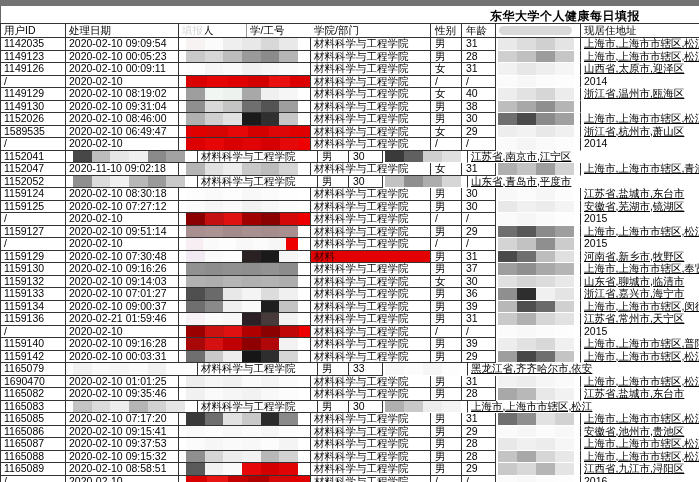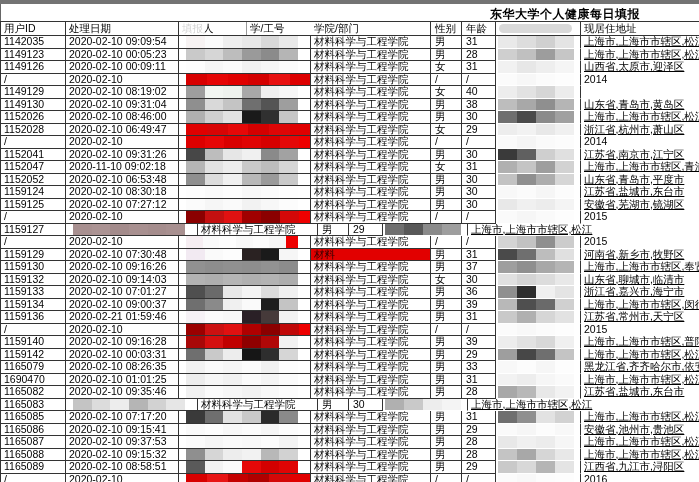--- a/index.html
+++ b/index.html
@@ -1,20 +1,20 @@
 <!DOCTYPE html>
 <html><head>
 <meta charset="utf-8">
 <style>
   * { margin:0; padding:0; box-sizing:border-box; }
   body { background:#fff; }
   .wrap{
     width:699px; height:482px; overflow:hidden; background:#fff; color:#000;
     font-family:"Liberation Sans","DejaVu Sans",sans-serif;
-    border-top:4px solid #737373;
+    border-top:6px solid #737373;
   }
   .titlebar{ height:17px; position:relative; border-left:1px solid #666; background:#fff; }
   .title{ position:absolute; left:489px; top:2px; font-size:12px; font-weight:700; letter-spacing:.5px; }
   .thead{ display:flex; height:15px; border-top:1px solid #333; border-bottom:1px solid #333; border-left:1px solid #333; }
   .thead .c{ border-bottom:none; line-height:13px; font-size:10.5px; }
   .row{ display:flex; height:12.5px; border-left:1px solid #333; }
   .c{ height:100%; font-size:10.5px; line-height:11.5px; white-space:nowrap; overflow:hidden; padding-left:3px; }
   .c1{ width:65px; }  .c2{ width:113px; }
   .c34{ width:132px; position:relative; padding-left:0; }
   .hc3{ width:68px; position:relative; border-right:1px solid #999 !important; }
@@ -181,20 +181,21 @@
         <div class="c c6">女</div>
         <div class="c c7">40</div>
         <div class="c c8">
           <div class="m8">
             <div class="mb" style="background: rgb(237, 237, 237);"></div>
             <div class="mb" style="background: rgb(226, 226, 226);"></div>
             <div class="mb" style="background: rgb(214, 214, 214);"></div>
             <div class="mb" style="background: rgb(236, 236, 236);"></div>
           </div>
         </div>
+        <div class="c c9"><span class="u">浙江省,温州市,瓯海区</span></div>
       </div>
       <div class="row">
         <div class="c c1">1149130</div>
         <div class="c c2">2020-02-10 09:31:04</div>
         <div class="c c34">
           <div class="m34">
             <div class="mb" style="background: rgb(143, 143, 143);"></div>
             <div class="mb" style="background: rgb(217, 217, 217);"></div>
             <div class="mb" style="background: rgb(196, 196, 196);"></div>
             <div class="mb" style="background: rgb(111, 111, 111);"></div>
@@ -206,21 +207,20 @@
         <div class="c c6">男</div>
         <div class="c c7">38</div>
         <div class="c c8">
           <div class="m8">
             <div class="mb" style="background: rgb(189, 189, 189);"></div>
             <div class="mb" style="background: rgb(168, 168, 168);"></div>
             <div class="mb" style="background: rgb(143, 143, 143);"></div>
             <div class="mb" style="background: rgb(181, 181, 181);"></div>
           </div>
         </div>
-        <div class="c c9"><span class="u">山东省,青岛市,黄岛区</span></div>
       </div>
       <div class="row">
         <div class="c c1">1152026</div>
         <div class="c c2">2020-02-10 08:46:00</div>
         <div class="c c34">
           <div class="m34">
             <div class="mb" style="background: rgb(176, 176, 176);"></div>
             <div class="mb" style="background: rgb(207, 207, 207);"></div>
             <div class="mb" style="background: rgb(226, 226, 226);"></div>
             <div class="mb" style="background: rgb(26, 26, 26);"></div>
@@ -235,21 +235,21 @@
           <div class="m8">
             <div class="mb" style="background: rgb(111, 111, 111);"></div>
             <div class="mb" style="background: rgb(74, 74, 74);"></div>
             <div class="mb" style="background: rgb(138, 138, 138);"></div>
             <div class="mb" style="background: rgb(160, 160, 160);"></div>
           </div>
         </div>
         <div class="c c9"><span class="u">上海市,上海市市辖区,松江</span></div>
       </div>
       <div class="row">
-        <div class="c c1">1152028</div>
+        <div class="c c1">1589535</div>
         <div class="c c2">2020-02-10 06:49:47</div>
         <div class="c c34">
           <div class="m34 full">
             <div class="mb" style="background: rgb(224, 0, 0);"></div>
             <div class="mb" style="background: rgb(216, 4, 4);"></div>
             <div class="mb" style="background: rgb(230, 8, 8);"></div>
             <div class="mb" style="background: rgb(212, 0, 0);"></div>
             <div class="mb" style="background: rgb(222, 6, 6);"></div>
             <div class="mb" style="background: rgb(224, 0, 0);"></div>
           </div>
@@ -289,21 +289,20 @@
             <div class="mb" style="background: rgb(250, 250, 250);"></div>
             <div class="mb" style="background: rgb(245, 245, 245);"></div>
             <div class="mb" style="background: rgb(250, 250, 250);"></div>
             <div class="mb" style="background: rgb(252, 252, 252);"></div>
           </div>
         </div>
         <div class="c c9"><span>2014</span></div>
       </div>
       <div class="row">
         <div class="c c1">1152041</div>
-        <div class="c c2">2020-02-10 09:31:26</div>
         <div class="c c34">
           <div class="m34">
             <div class="mb" style="background: rgb(71, 71, 71);"></div>
             <div class="mb" style="background: rgb(189, 189, 189);"></div>
             <div class="mb" style="background: rgb(230, 230, 230);"></div>
             <div class="mb" style="background: rgb(240, 240, 240);"></div>
             <div class="mb" style="background: rgb(138, 138, 138);"></div>
             <div class="mb" style="background: rgb(162, 162, 162);"></div>
           </div>
         </div>
@@ -341,21 +340,20 @@
             <div class="mb" style="background: rgb(176, 176, 176);"></div>
             <div class="mb" style="background: rgb(196, 196, 196);"></div>
             <div class="mb" style="background: rgb(158, 158, 158);"></div>
             <div class="mb" style="background: rgb(210, 210, 210);"></div>
           </div>
         </div>
         <div class="c c9"><span class="u">上海市,上海市市辖区,青浦</span></div>
       </div>
       <div class="row">
         <div class="c c1">1152052</div>
-        <div class="c c2">2020-02-10 06:53:48</div>
         <div class="c c34">
           <div class="m34">
             <div class="mb" style="background: rgb(143, 143, 143);"></div>
             <div class="mb" style="background: rgb(220, 220, 220);"></div>
             <div class="mb" style="background: rgb(240, 240, 240);"></div>
             <div class="mb" style="background: rgb(184, 184, 184);"></div>
             <div class="mb" style="background: rgb(154, 154, 154);"></div>
             <div class="mb" style="background: rgb(201, 201, 201);"></div>
           </div>
         </div>
@@ -446,20 +444,21 @@
             <div class="mb" style="background: rgb(250, 250, 250);"></div>
             <div class="mb" style="background: rgb(246, 246, 246);"></div>
             <div class="mb" style="background: rgb(250, 250, 250);"></div>
             <div class="mb" style="background: rgb(253, 253, 253);"></div>
           </div>
         </div>
         <div class="c c9"><span>2015</span></div>
       </div>
       <div class="row">
         <div class="c c1">1159127</div>
+        <div class="c c2">2020-02-10 09:51:14</div>
         <div class="c c34">
           <div class="m34">
             <div class="mb" style="background: rgb(168, 144, 144);"></div>
             <div class="mb" style="background: rgb(171, 147, 147);"></div>
             <div class="mb" style="background: rgb(163, 139, 139);"></div>
             <div class="mb" style="background: rgb(168, 144, 144);"></div>
             <div class="mb" style="background: rgb(165, 141, 141);"></div>
             <div class="mb" style="background: rgb(168, 144, 144);"></div>
           </div>
         </div>
@@ -733,21 +732,20 @@
             <div class="mb" style="background: rgb(158, 158, 158);"></div>
             <div class="mb" style="background: rgb(71, 71, 71);"></div>
             <div class="mb" style="background: rgb(111, 111, 111);"></div>
             <div class="mb" style="background: rgb(196, 196, 196);"></div>
           </div>
         </div>
         <div class="c c9"><span class="u">上海市,上海市市辖区,松江</span></div>
       </div>
       <div class="row">
         <div class="c c1">1165079</div>
-        <div class="c c2">2020-02-10 08:26:35</div>
         <div class="c c34">
           <div class="m34">
             <div class="mb" style="background: rgb(242, 242, 242);"></div>
             <div class="mb" style="background: rgb(250, 250, 250);"></div>
             <div class="mb" style="background: rgb(246, 246, 246);"></div>
             <div class="mb" style="background: rgb(251, 251, 251);"></div>
             <div class="mb" style="background: rgb(241, 241, 241);"></div>
             <div class="mb" style="background: rgb(253, 253, 253);"></div>
           </div>
         </div>

